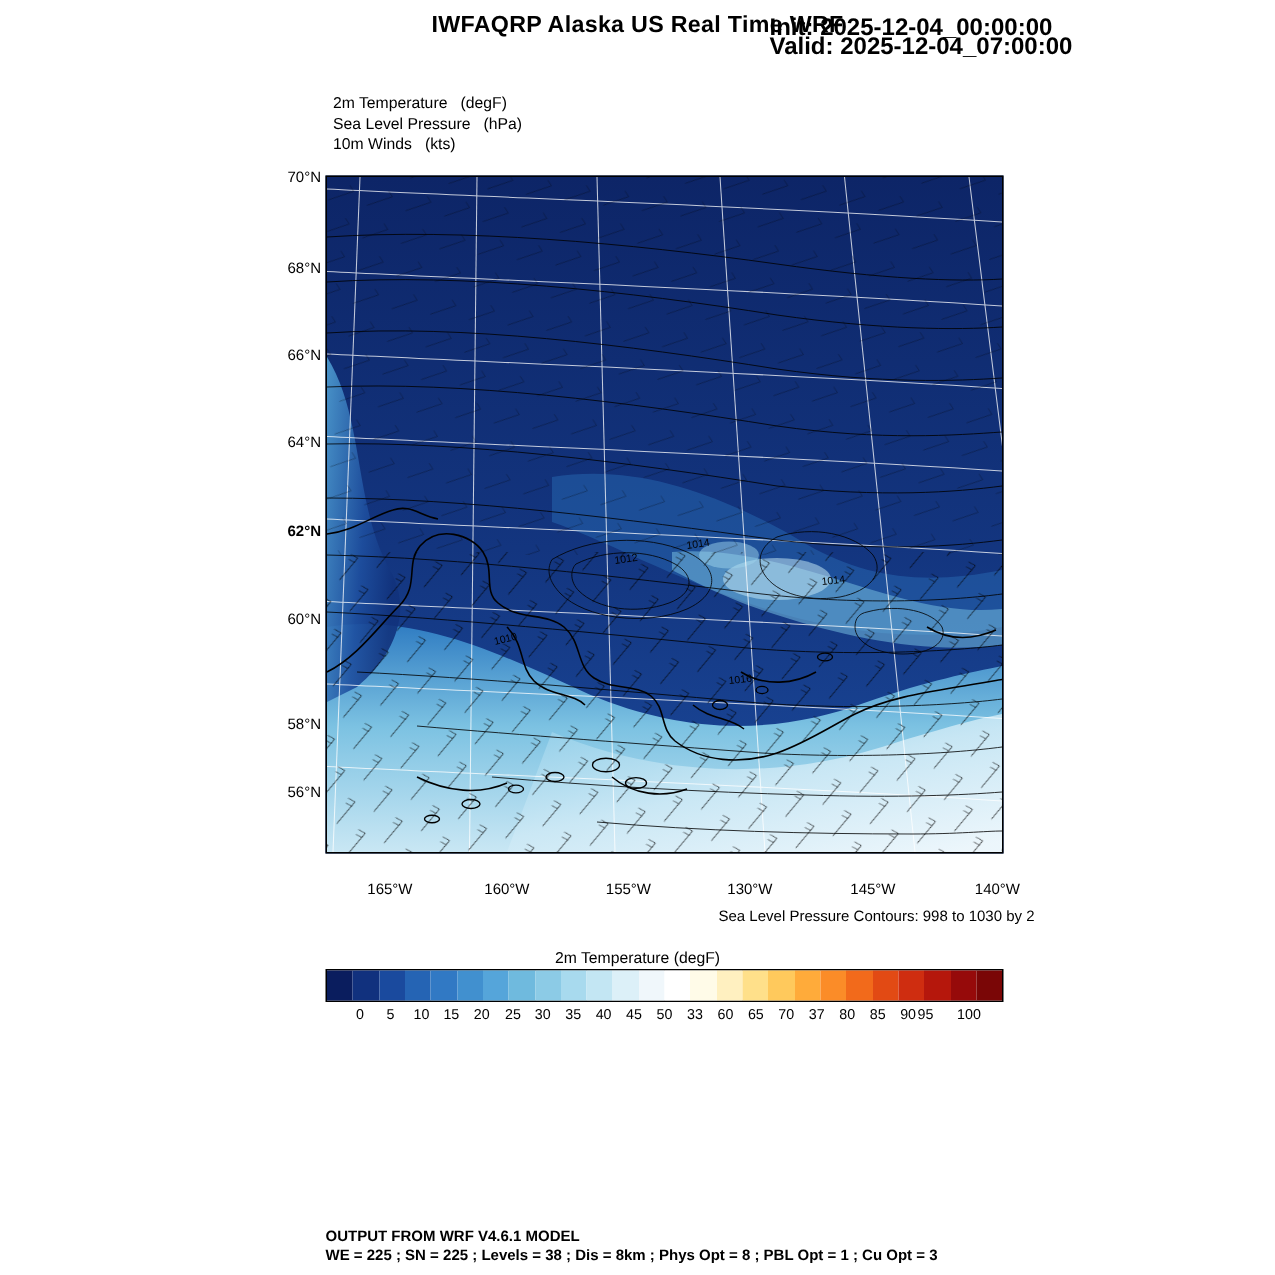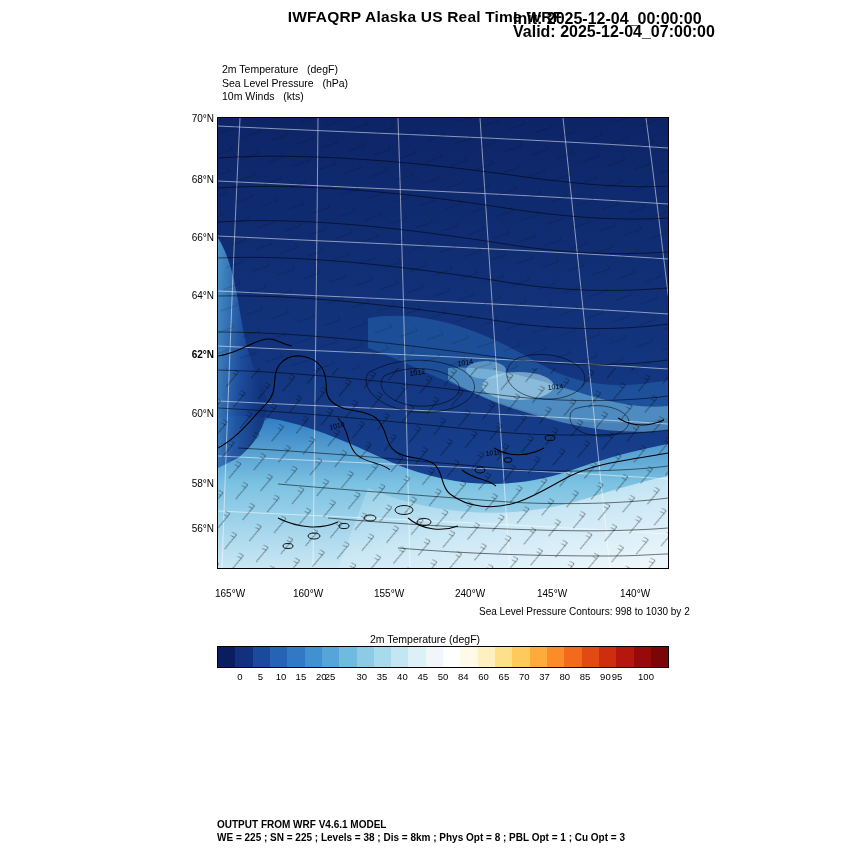--- a/index.html
+++ b/index.html
@@ -28,21 +28,21 @@
     left:217px;top:117px;width:452px;height:452px;
     border:1px solid #000;box-sizing:border-box;overflow:hidden;
     background:#0b2f73;
   }
   #map-canvas{position:absolute;left:0;top:0;}
   
   .ylab{
     right:auto;font-size:10px;text-align:right;width:46px;
   }
   .xlab{
-    font-size:10px;text-align:left;width:60px;
+    font-size:10px;text-align:right;width:60px;
   }
   #contour-note{
     left:440px;top:606px;font-size:10px;margin-left:39px;
   }
   
   #cbar-title{
     left:0;top:633px;width:850px;text-align:center;font-size:10.5px;
   }
   #cbar{
     left:217px;top:646px;width:452px;height:22px;
@@ -206,21 +206,21 @@
 <div class="abs ylab" style="left:168px;top:232px;">66°N</div>
 <div class="abs ylab" style="left:168px;top:290px;">64°N</div>
 <div class="abs ylab" style="left:168px;top:349px;font-weight:bold;">62°N</div>
 <div class="abs ylab" style="left:168px;top:408px;">60°N</div>
 <div class="abs ylab" style="left:168px;top:478px;">58°N</div>
 <div class="abs ylab" style="left:168px;top:523px;">56°N</div>
 
 <div class="abs xlab" style="left:215px;top:588px;">165°W</div>
 <div class="abs xlab" style="left:293px;top:588px;">160°W</div>
 <div class="abs xlab" style="left:374px;top:588px;">155°W</div>
-<div class="abs xlab" style="left:455px;top:588px;">240°W</div>
+<div class="abs xlab" style="left:455px;top:588px;">130°W</div>
 <div class="abs xlab" style="left:537px;top:588px;">145°W</div>
 <div class="abs xlab" style="left:620px;top:588px;">140°W</div>
 
 <div class="abs" id="contour-note">Sea Level Pressure Contours: 998 to 1030 by 2</div>
 
 <div class="abs" id="cbar-title">2m Temperature  (degF)</div>
 <div class="abs" id="cbar">
     <span style="background: rgb(10, 29, 94);"></span>
     <span style="background: rgb(17, 49, 126);"></span>
     <span style="background: rgb(26, 74, 158);"></span>
@@ -247,27 +247,27 @@
     <span style="background: rgb(181, 23, 12);"></span>
     <span style="background: rgb(150, 10, 10);"></span>
     <span style="background: rgb(122, 6, 6);"></span>
   </div>
 <div class="abs" id="cbar-ticks">
     <span style="left: 23px;">0</span>
     <span style="left: 43.3px;">5</span>
     <span style="left: 64px;">10</span>
     <span style="left: 83.9px;">15</span>
     <span style="left: 104.2px;">20</span>
-    <span style="left: 113px;">25</span>
+    <span style="left: 125px;">25</span>
     <span style="left: 144.8px;">30</span>
     <span style="left: 165.1px;">35</span>
     <span style="left: 185.4px;">40</span>
     <span style="left: 205.7px;">45</span>
     <span style="left: 226px;">50</span>
-    <span style="left: 246.3px;">84</span>
+    <span style="left: 246.3px;">33</span>
     <span style="left: 266.6px;">60</span>
     <span style="left: 286.9px;">65</span>
     <span style="left: 307.2px;">70</span>
     <span style="left: 327.5px;">37</span>
     <span style="left: 347.8px;">80</span>
     <span style="left: 368.1px;">85</span>
     <span style="left: 388.4px;">90</span>
     <span style="left: 400px;">95</span>
     <span style="left: 429px;">100</span>
   </div>

